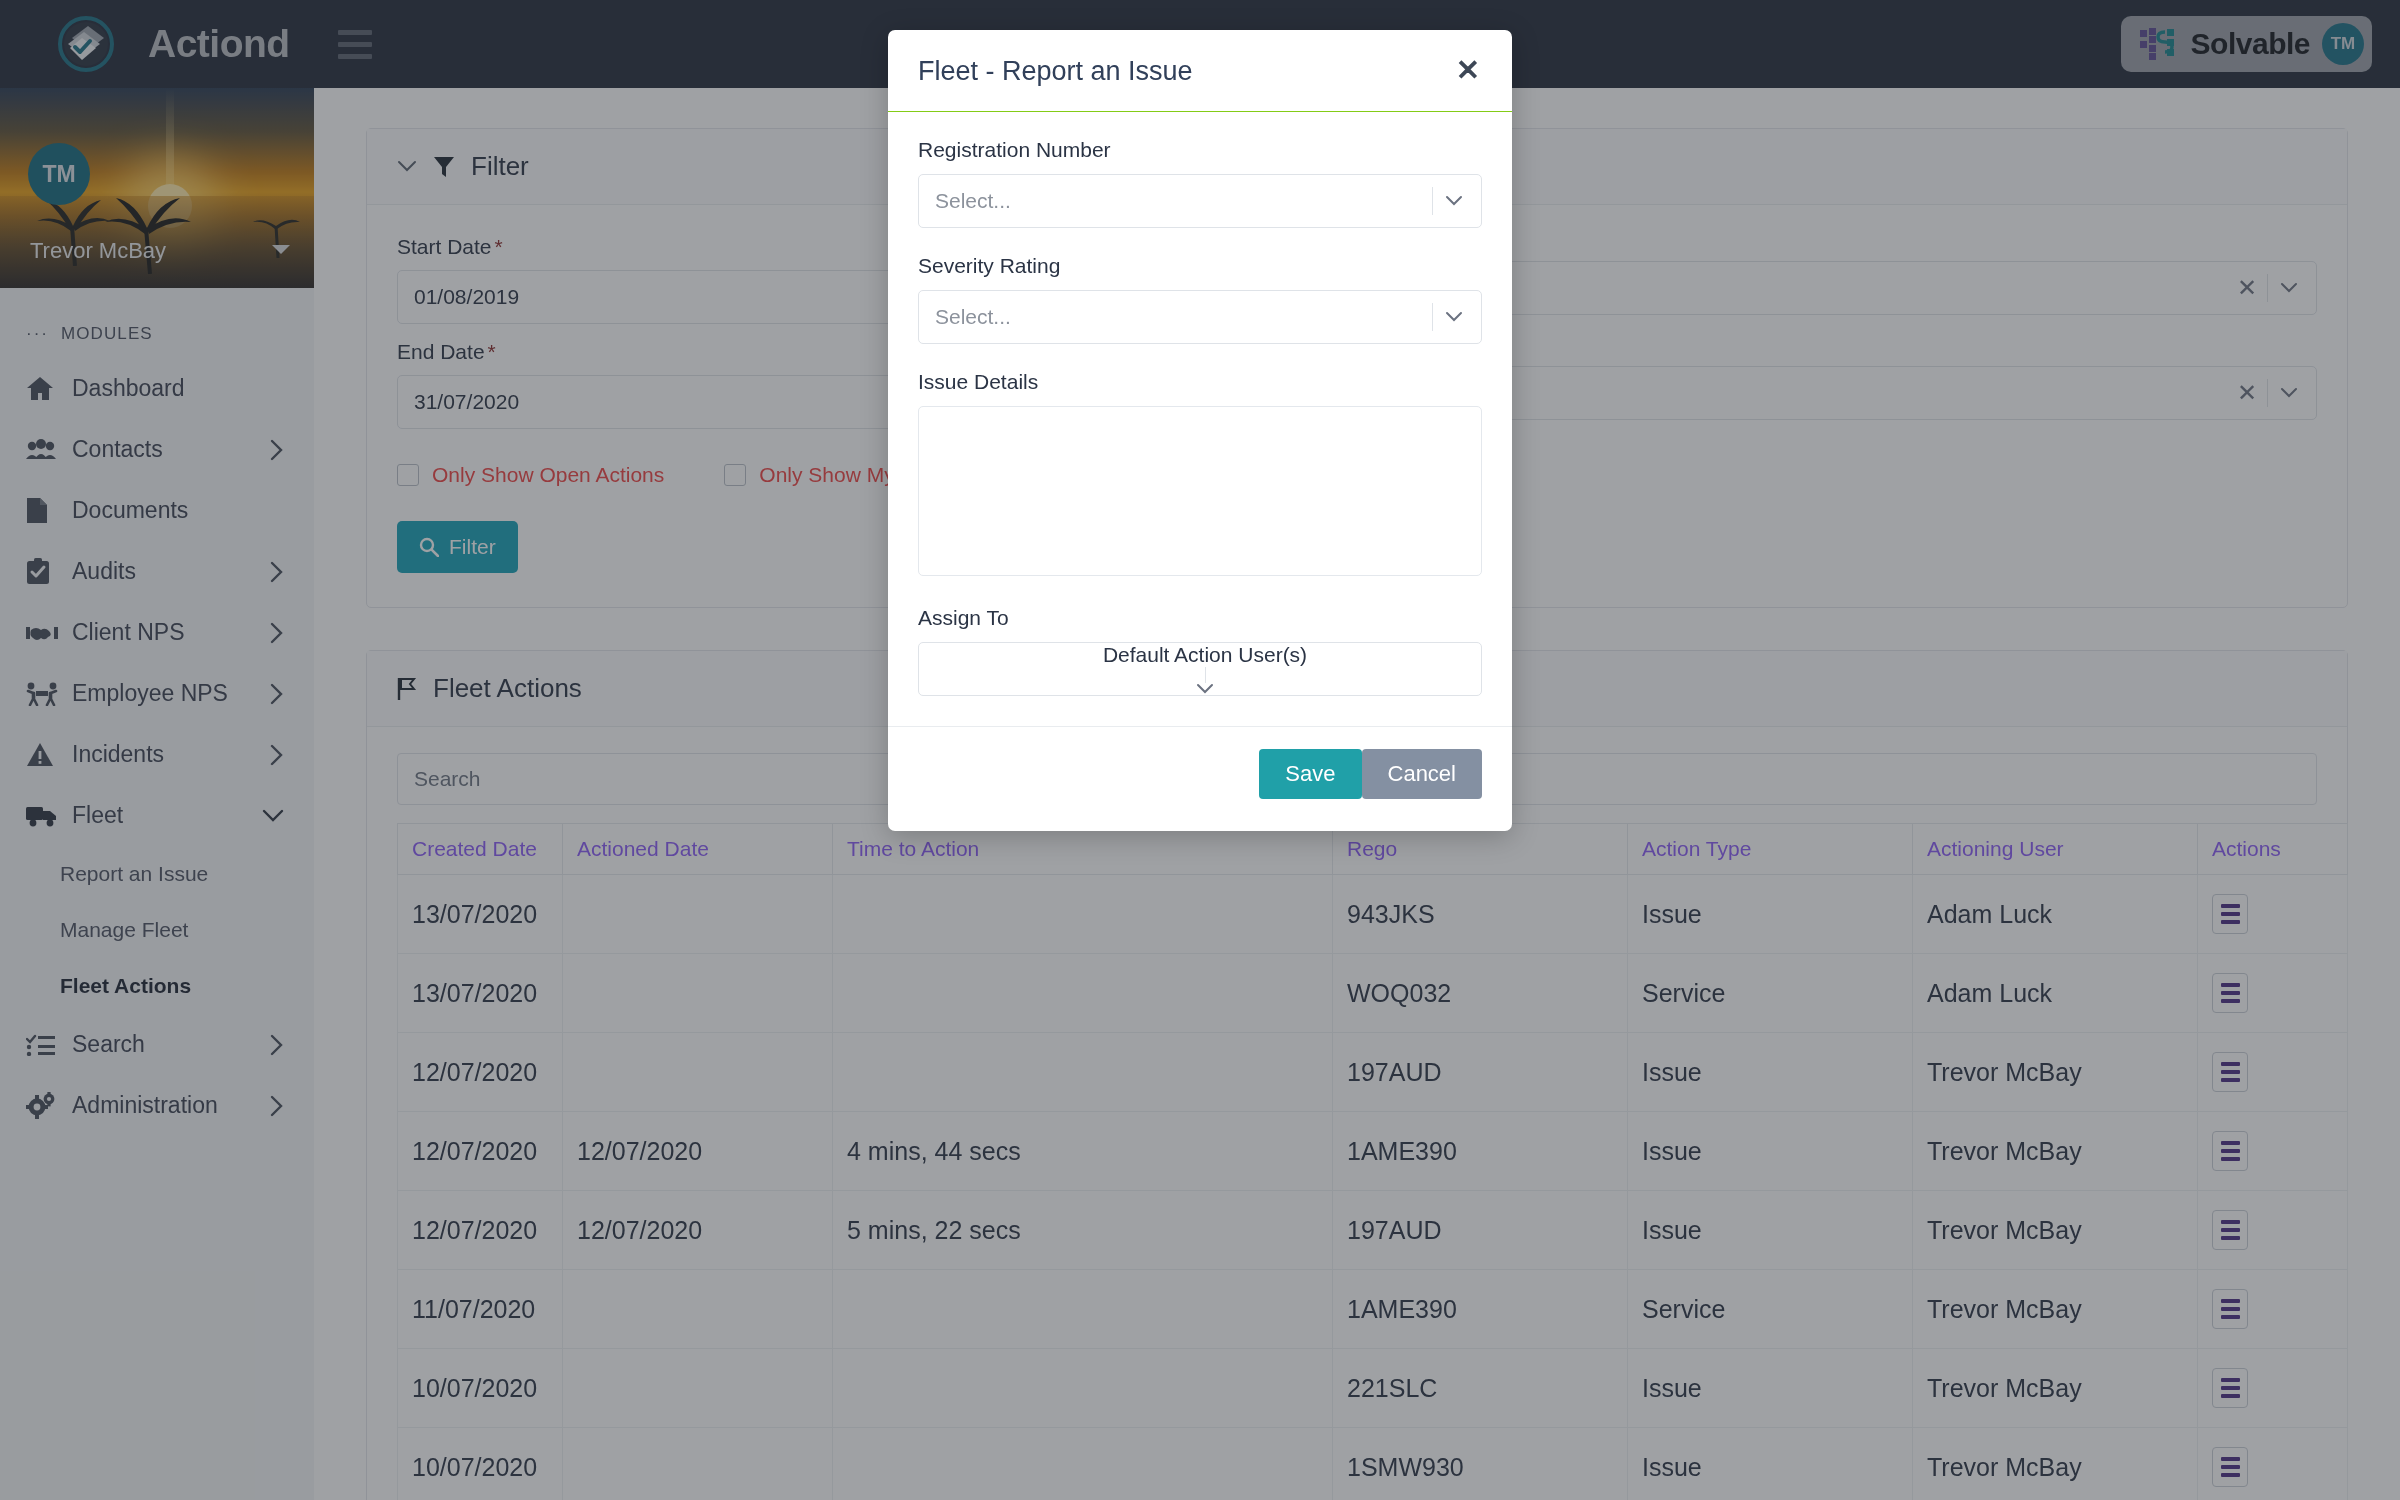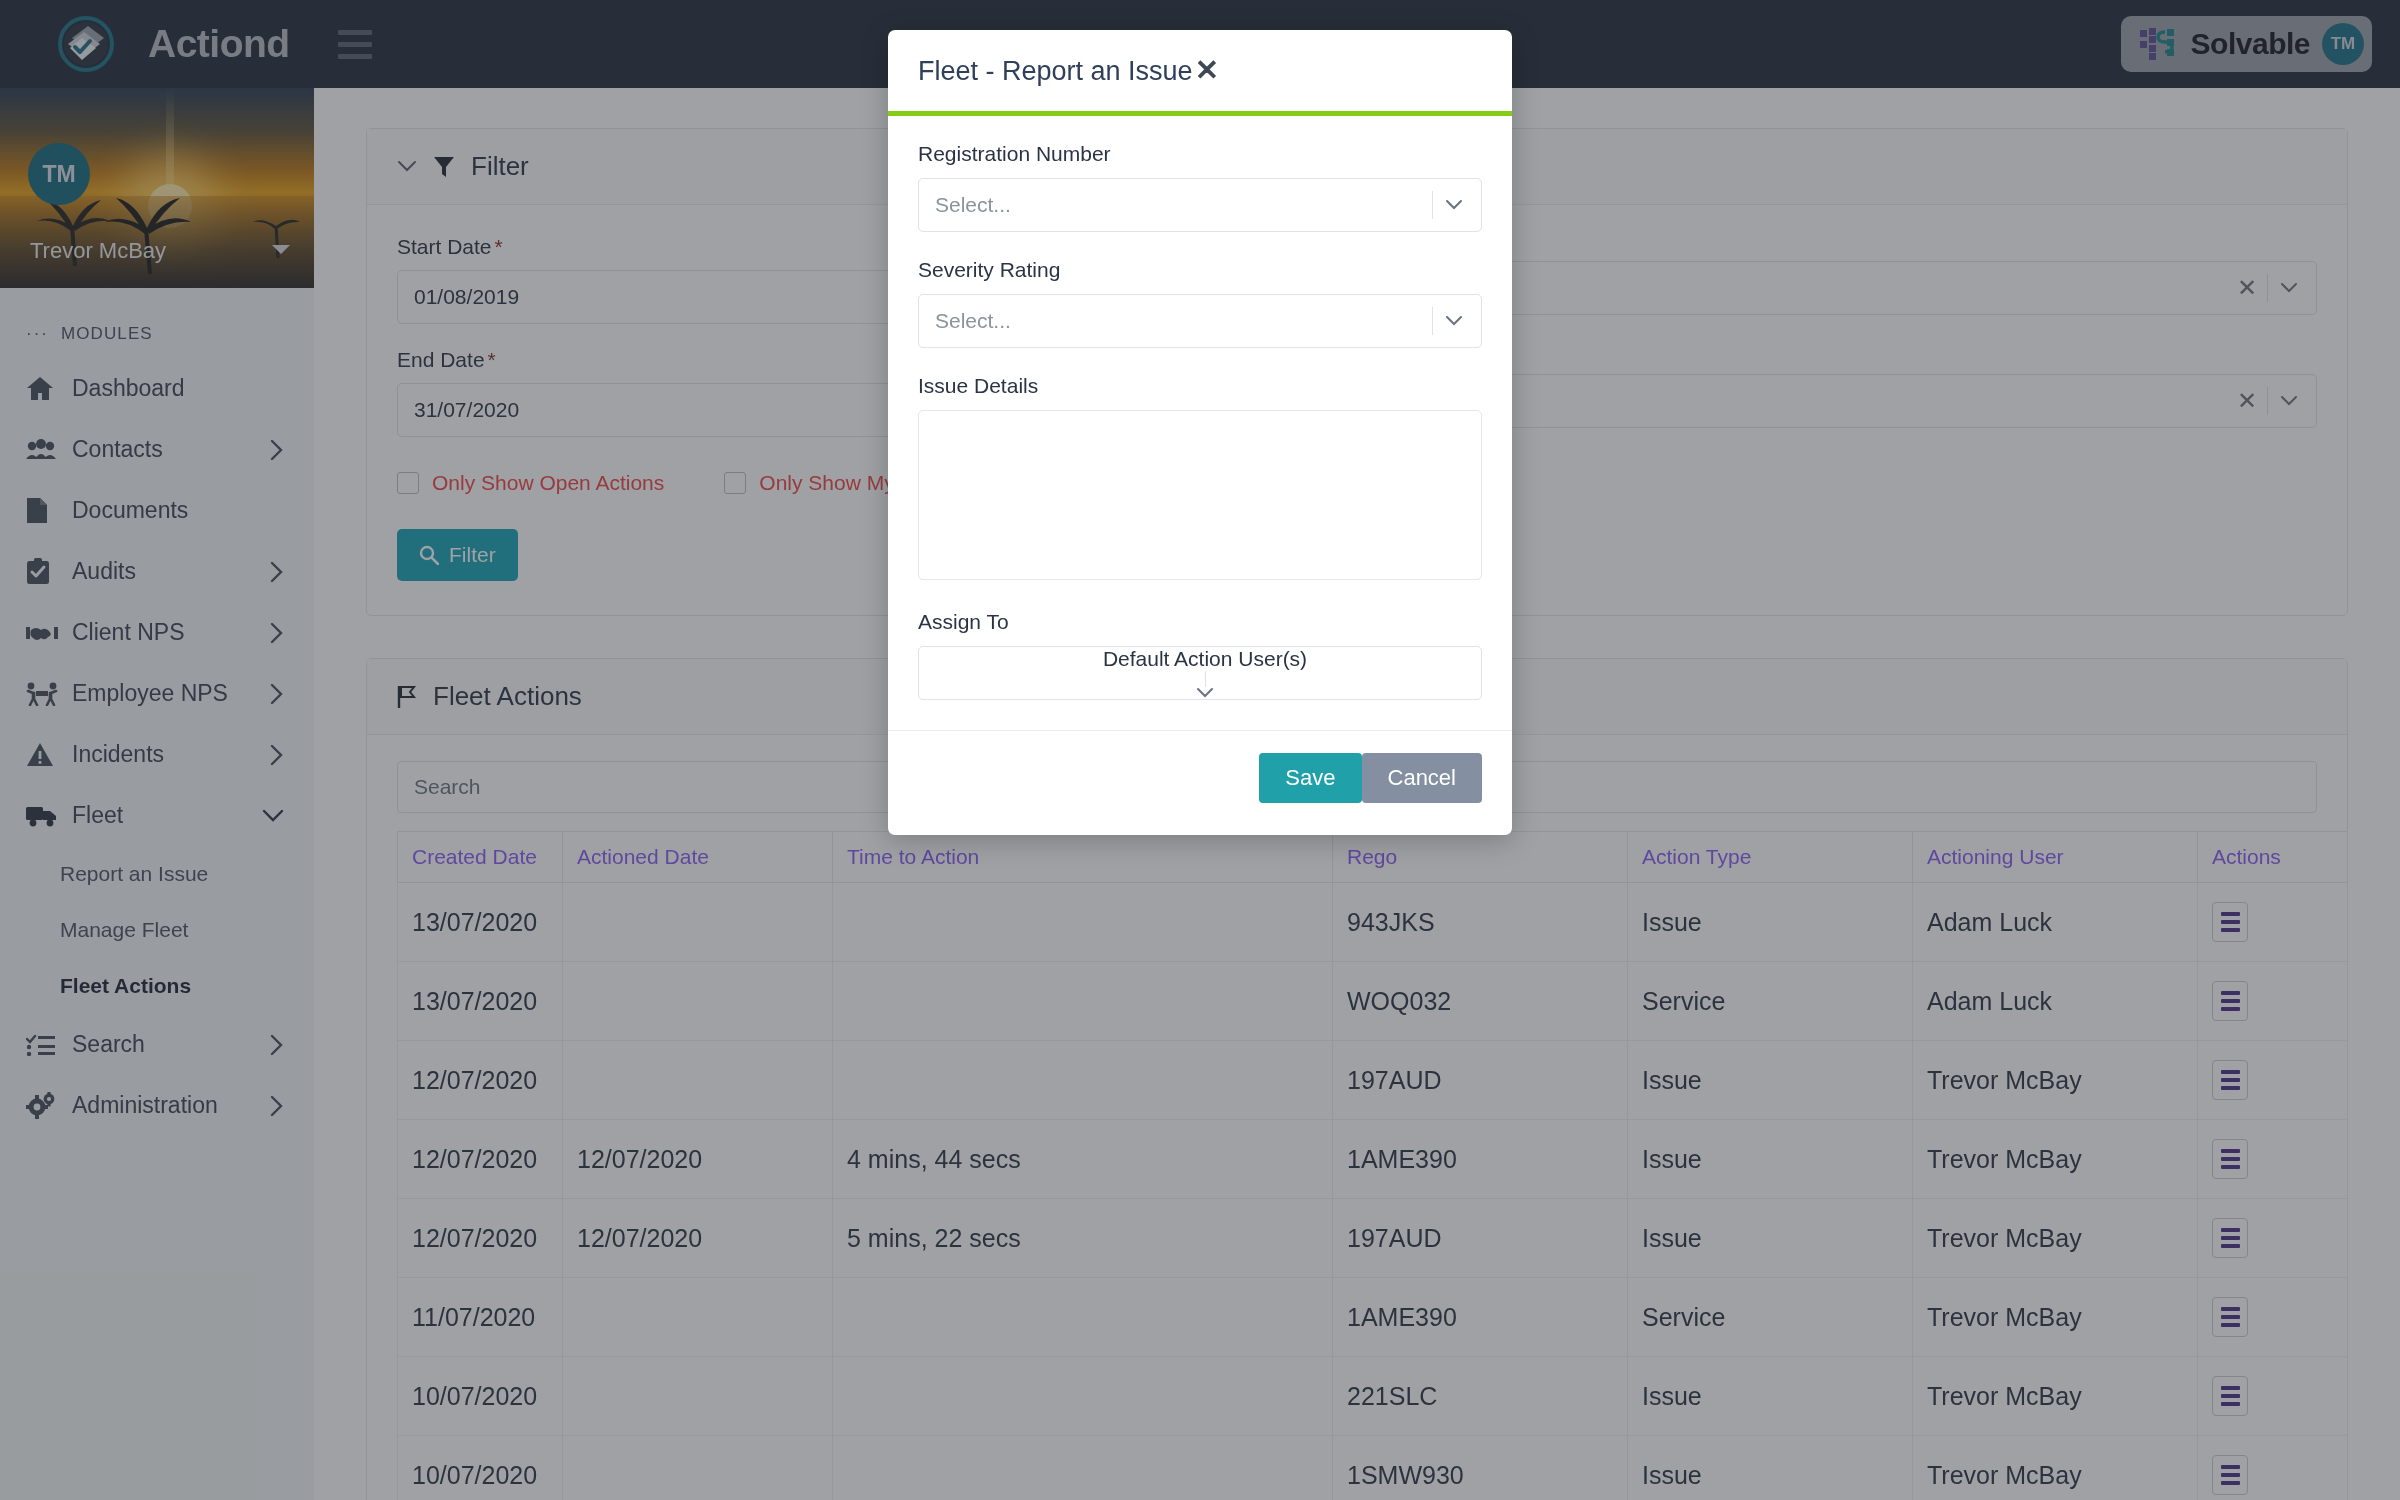--- a/index.html
+++ b/index.html
@@ -198,22 +198,22 @@
   
   .overlay {
     position: absolute; inset: 0; background: rgba(46,50,56,.46); z-index: 10;
   }
   .modal {
     position: absolute; left: 888px; top: 30px; width: 624px;
     background: #fff; border-radius: 7px; z-index: 11;
     box-shadow: 0 6px 28px rgba(0,0,0,.22);
   }
   .modal-head {
-    display: flex; align-items: flex-start; 
-    padding: 26px 30px 24px 30px; border-bottom: 5px solid #84cc16;
+    display: flex; align-items: flex-start; justify-content: space-between;
+    padding: 26px 30px 24px 30px; border-bottom: 1px solid #84cc16;
   }
   .modal-title { font-size: 27px; color: #31405a; }
   .modal-x {
     font-size: 29px; color: #3d4756; line-height: 1; cursor: pointer;
     font-weight: bold; padding: 0 2px;
   }
   .modal-body { padding: 26px 30px 30px 30px; }
   .m-label { font-size: 21px; color: #2b3445; margin-bottom: 12px; display: block; }
   .m-select {
     width: 100%; height: 54px; border: 1px solid #dfe3e8; border-radius: 5px;
@@ -527,21 +527,21 @@
               <span class="ms-x">✕</span>
               <span class="ms-div"></span>
               <span class="ms-chev">
                 <svg width="18" height="12" viewBox="0 0 18 12">
                     <path d="M2 2 L9 9 L16 2" fill="none" stroke="#6b7280" stroke-width="2" stroke-linecap="round"></path>
                   </svg>
               </span>
             </div>
           </div>
         </div>
-        <div class="f-row" style="margin-top:24px;">
+        <div class="f-row" style="margin-top:16px;">
           <div class="f-col">
             <label class="f-label"><span>End Date</span><span class="req">*</span></label>
             <input class="f-input" value="31/07/2020" style="">
           </div>
           <div class="f-col">
             <div class="spacer-22"></div>
             <div class="multiselect">
               <span class="ms-fill"></span>
               <span class="ms-x">✕</span>
               <span class="ms-div"></span>

